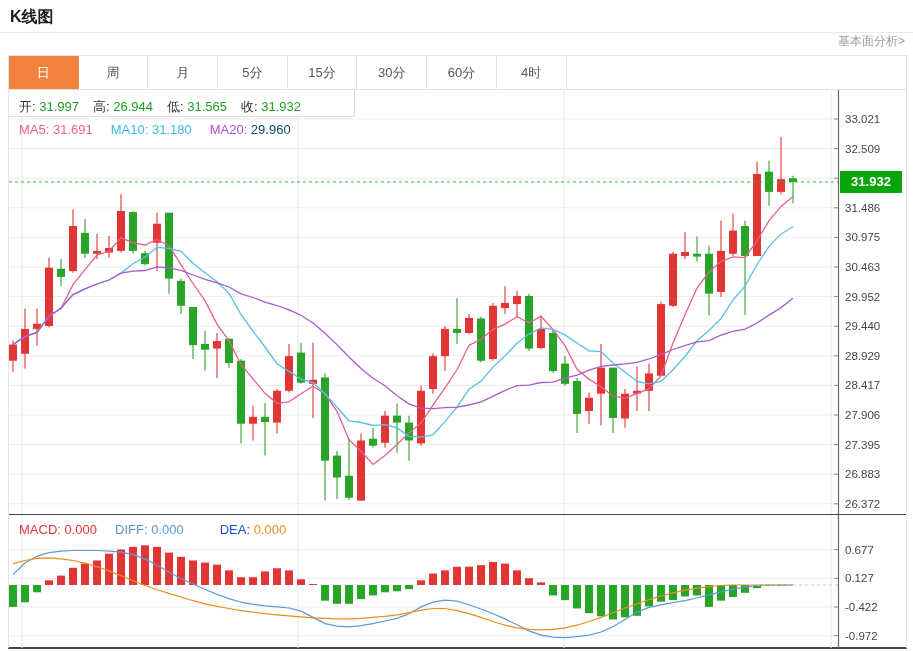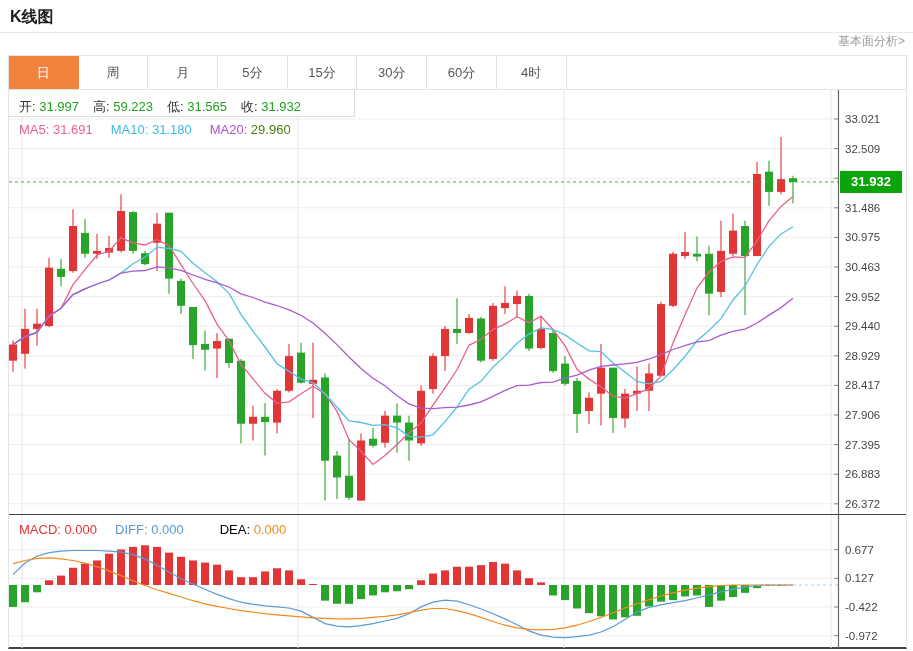--- a/index.html
+++ b/index.html
@@ -243,28 +243,28 @@
           <path d="M4 254.5 L16 246.7 L28 242.4 L40 226.2 L52 218.3 L64 204.6 L76 198.8 L88 194.0 L100 190.0 L112 183.1 L124 181.1 L136 180.5 L148 176.9 L160 177.8 L172 180.3 L184 185.0 L196 189.4 L208 192.8 L220 197.0 L232 203.9 L244 207.5 L256 212.1 L268 215.5 L280 219.9 L292 225.2 L304 232.9 L316 243.2 L328 254.6 L340 267.0 L352 278.5 L364 288.3 L376 295.8 L388 305.8 L400 313.9 L412 318.1 L424 318.7 L436 317.6 L448 317.2 L460 315.0 L472 311.8 L484 306.3 L496 300.3 L508 295.6 L520 295.2 L532 292.5 L544 292.1 L556 288.2 L568 285.1 L580 280.1 L592 276.4 L604 275.0 L616 273.9 L628 272.3 L640 269.0 L652 264.6 L664 259.5 L676 255.7 L688 251.9 L700 250.7 L712 245.2 L724 241.4 L736 239.1 L748 233.0 L760 225.1 L772 217.6 L784 208.2 " fill="none" stroke="#aa5bce" stroke-width="1.3"></path>
           <line x1="0" y1="91.95781250000007" x2="829" y2="91.95781250000007" stroke="#2db82d" stroke-width="1" stroke-dasharray="3,3"></line>
           <line x1="829.5" y1="0" x2="829.5" y2="424" stroke="#666" stroke-width="1.2"></line>
           <g>
             <rect x="831" y="80.95781250000007" width="62" height="22" fill="#0aa50a"></rect>
             <text x="862" y="96.45781250000007" font-size="13" font-weight="bold" fill="#fff" text-anchor="middle">31.932</text>
           </g>
         </svg>
       <div class="ohlc-box" id="ohlc-box">
           <span class="item"><span class="lbl" style="color: rgb(51, 51, 51);">开:</span><span class="val"> 31.997</span></span>
-          <span class="item"><span class="lbl" style="color: rgb(51, 51, 51);">高:</span><span class="val"> 59.223</span></span>
+          <span class="item"><span class="lbl" style="color: rgb(51, 51, 51);">高:</span><span class="val"> 26.944</span></span>
           <span class="item"><span class="lbl" style="color: rgb(51, 51, 51);">低:</span><span class="val"> 31.565</span></span>
           <span class="item"><span class="lbl" style="color: rgb(51, 51, 51);">收:</span><span class="val"> 31.932</span></span>
         </div>
       <div class="ma-row" id="ma-row">
           <span class="item"><span class="lbl" style="color: rgb(233, 96, 142);">MA5:</span><span class="val" style="color: rgb(233, 96, 142);"> 31.691</span></span>
           <span class="item"><span class="lbl" style="color: rgb(63, 185, 226);">MA10:</span><span class="val" style="color: rgb(63, 185, 226);"> 31.180</span></span>
-          <span class="item"><span class="lbl" style="color: rgb(176, 82, 206);">MA20:</span><span class="val" style="color: #4d7c0f;"> 29.960</span></span>
+          <span class="item"><span class="lbl" style="color: rgb(176, 82, 206);">MA20:</span><span class="val" style="color: #0c4a6e;"> 29.960</span></span>
         </div>
     </div>
 
     <div class="macd-panel">
       <svg id="msvg" width="897" height="133">
           <line x1="13" y1="0" x2="13" y2="133" stroke="#e7e7e7" stroke-width="1"></line>
           <line x1="289" y1="0" x2="289" y2="133" stroke="#e7e7e7" stroke-width="1"></line>
           <line x1="555" y1="0" x2="555" y2="133" stroke="#e7e7e7" stroke-width="1"></line>
           <line x1="822" y1="0" x2="822" y2="133" stroke="#e7e7e7" stroke-width="1"></line>
           <line x1="0" y1="34.660599999999995" x2="829" y2="34.660599999999995" stroke="#ededed" stroke-width="1"></line>
@@ -347,17 +347,17 @@
             <rect x="768" y="70" width="8" height="1" fill="#28a428"></rect>
           </g>
           <path d="M4 59.6 L16 48.1 L28 41.3 L40 37.6 L52 36.1 L64 35.5 L76 35.5 L88 35.5 L100 36.1 L112 37.1 L124 39.7 L136 43.9 L148 50.2 L160 57.0 L172 63.7 L184 69.0 L196 74.2 L208 79.4 L220 83.6 L232 87.2 L244 89.3 L256 90.9 L268 91.9 L280 93.0 L292 96.1 L304 102.4 L316 108.6 L328 111.2 L340 111.8 L352 110.7 L364 108.6 L376 106.0 L388 103.4 L400 98.7 L412 91.9 L424 87.2 L436 85.1 L448 86.2 L460 89.8 L472 94.0 L484 98.7 L496 103.9 L508 109.7 L520 115.9 L532 120.1 L544 122.2 L556 122.7 L568 121.7 L580 120.1 L592 117.0 L604 111.8 L616 104.5 L628 97.1 L640 92.4 L652 89.8 L664 87.7 L676 85.7 L688 83.0 L700 79.9 L712 76.8 L724 74.2 L736 72.1 L748 70.5 L760 70.0 L772 70.0 L784 70.0 " fill="none" stroke="#5b9bd5" stroke-width="1.2"></path>
           <path d="M4 48.6 L16 45.5 L28 43.4 L40 42.9 L52 43.9 L64 45.5 L76 48.1 L88 51.7 L100 55.9 L112 60.6 L124 65.8 L136 70.5 L148 74.7 L160 78.4 L172 82.0 L184 85.7 L196 88.8 L208 91.4 L220 93.5 L232 95.6 L244 97.1 L256 98.7 L268 99.8 L280 100.8 L292 101.8 L304 102.9 L316 103.4 L328 103.9 L340 103.9 L352 103.4 L364 102.4 L376 101.3 L388 99.8 L400 97.7 L412 95.1 L424 93.5 L436 93.5 L448 95.6 L460 98.7 L472 102.4 L484 106.5 L496 110.2 L508 112.8 L520 114.4 L532 114.9 L544 114.4 L556 112.8 L568 110.2 L580 106.5 L592 102.4 L604 97.7 L616 93.0 L628 88.8 L640 84.6 L652 81.0 L664 77.8 L676 75.2 L688 73.1 L700 71.6 L712 70.5 L724 70.0 L736 70.0 L748 70.0 L760 70.0 L772 70.0 L784 70.0 " fill="none" stroke="#f08c1e" stroke-width="1.2"></path>
           <line x1="742" y1="70" x2="829" y2="70" stroke="#aad2ec" stroke-width="1" stroke-dasharray="3,3"></line>
           <line x1="829.5" y1="0" x2="829.5" y2="133" stroke="#666" stroke-width="1.2"></line>
         </svg>
       <div class="macd-row" id="macd-row">
           <span class="item"><span class="lbl" style="color: rgb(226, 53, 53);">MACD:</span><span class="val" style="color: rgb(226, 53, 53);"> 0.000</span></span>
           <span class="item"><span class="lbl" style="color: rgb(91, 155, 213);">DIFF:</span><span class="val" style="color: rgb(91, 155, 213);"> 0.000</span></span>
-          <span class="item"><span class="lbl" style="color: #000000; padding-left: 18px;">DEA:</span><span class="val" style="color: rgb(240, 140, 30);"> 0.000</span></span>
+          <span class="item"><span class="lbl" style="color: #1d4ed8; padding-left: 18px;">DEA:</span><span class="val" style="color: rgb(240, 140, 30);"> 0.000</span></span>
         </div>
     </div>
   </div>
 </div>
 
 </body></html>

